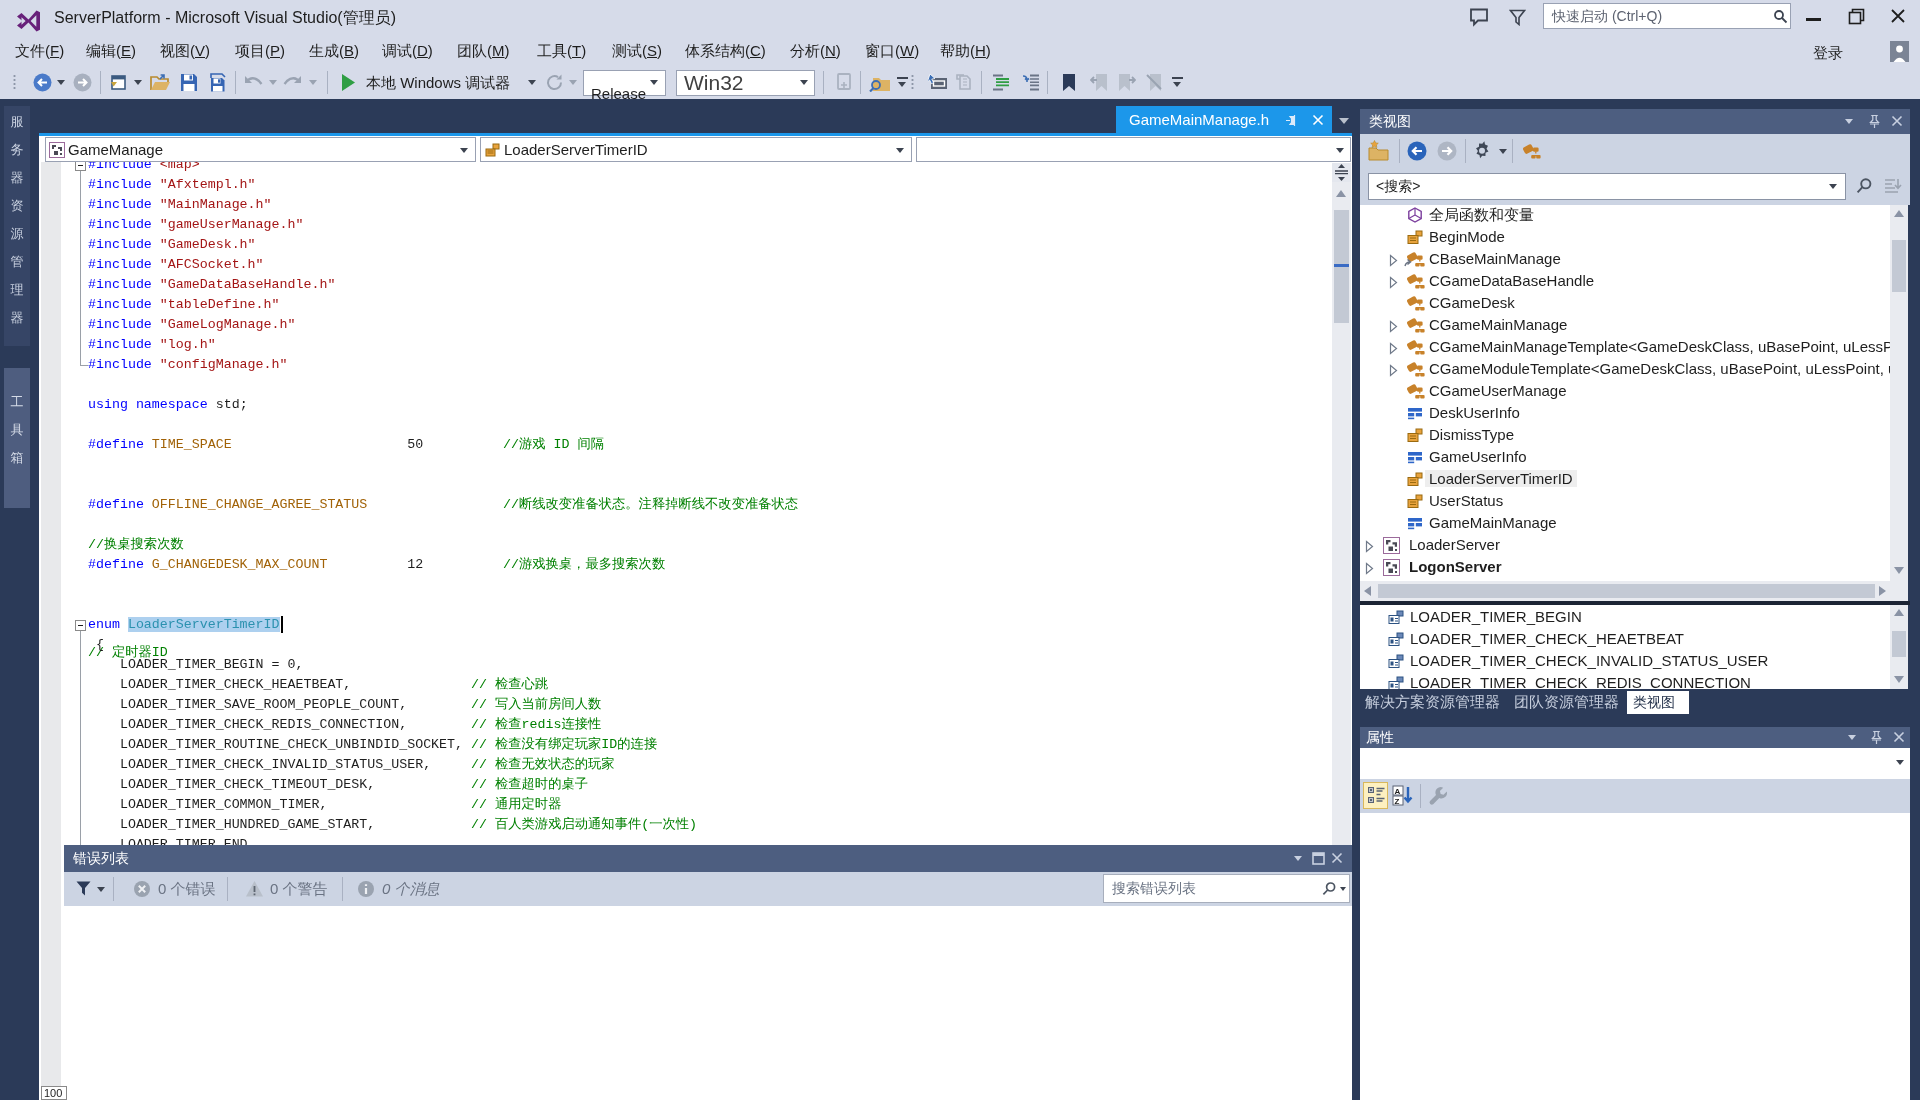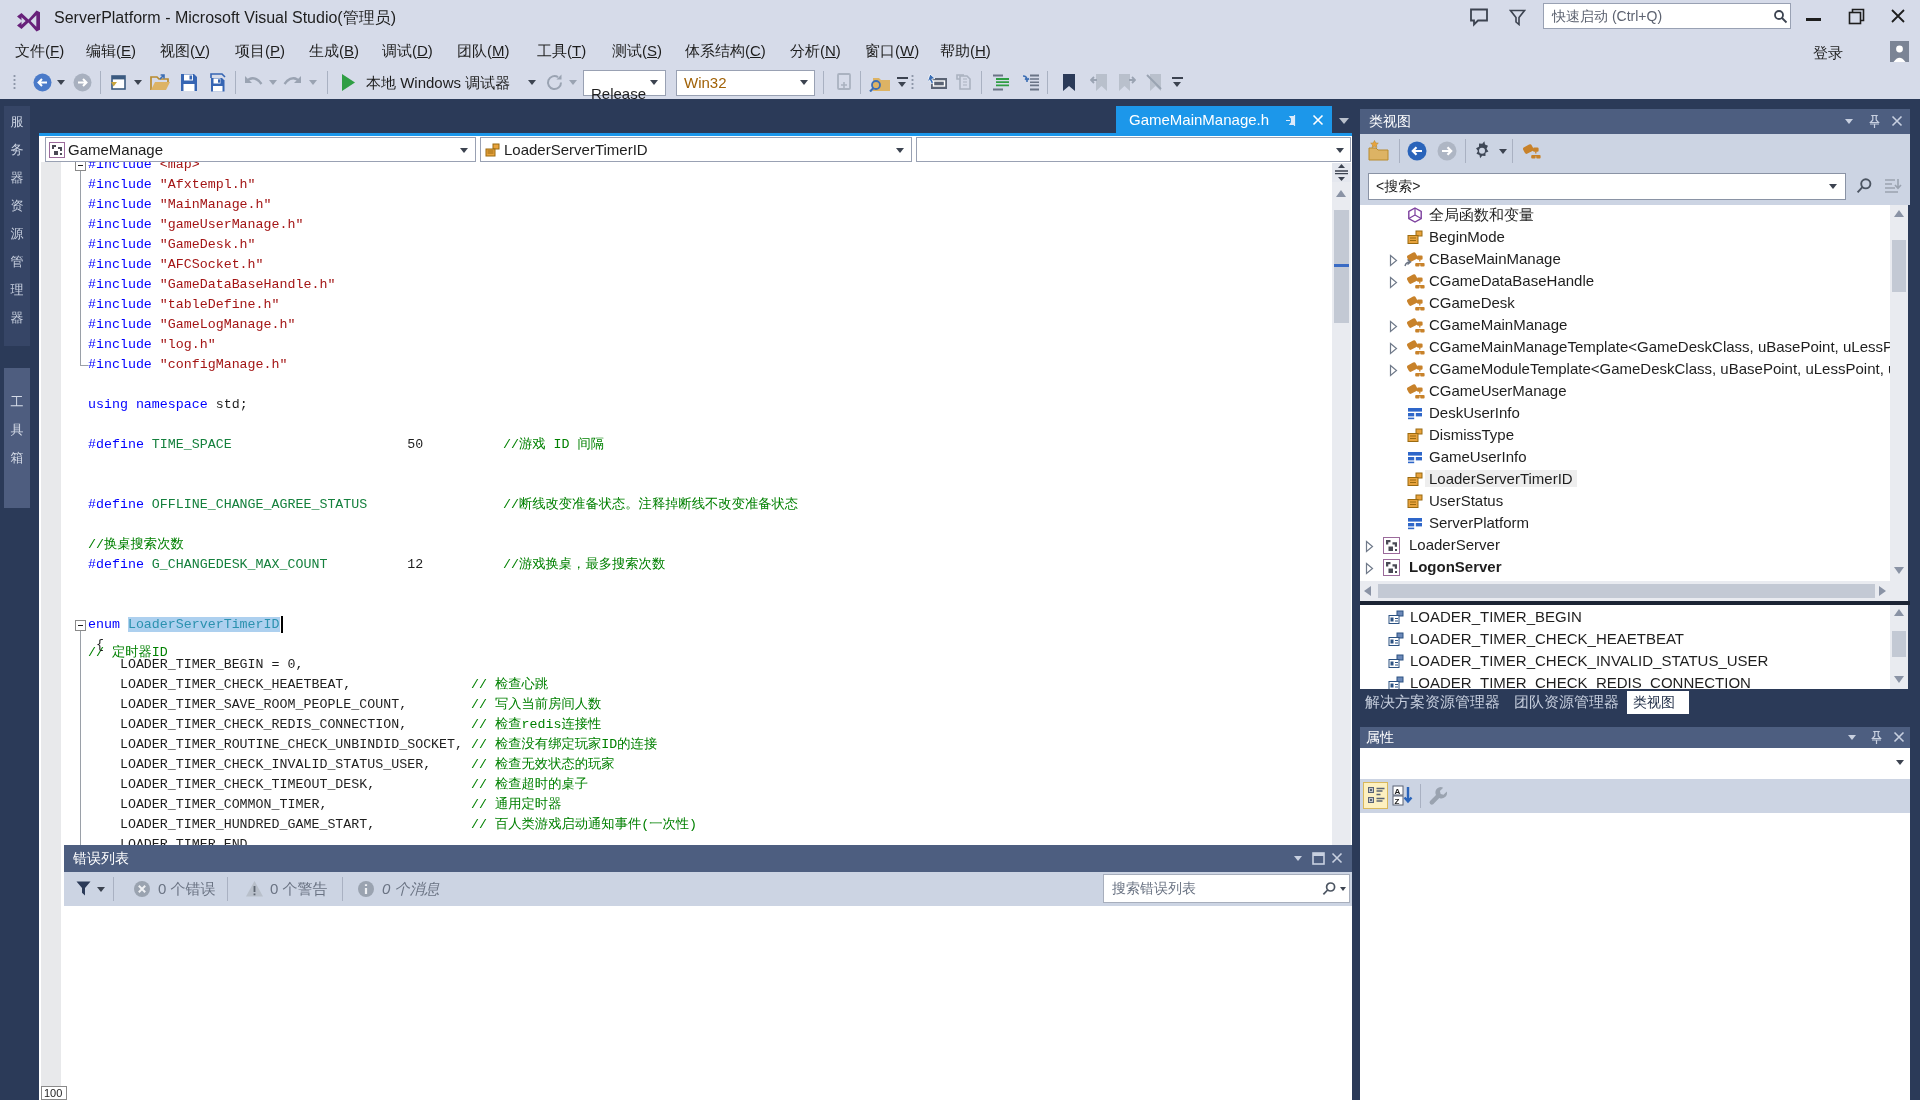--- a/index.html
+++ b/index.html
@@ -9,21 +9,21 @@
 #titlebar{left:0;top:0;width:1920px;height:35px;background:#d6dbe9;}
 #menubar{left:0;top:35px;width:1920px;height:31px;background:#d6dbe9;}
 #toolbar{left:0;top:66px;width:1920px;height:33px;background:#d6dbe9;}
 .mi{position:absolute;top:0;height:31px;line-height:31px;font-size:15px;color:#1e1e1e;white-space:nowrap;}
 .hdr{background:#4d5e80;color:#fff;font-size:14px;}
 .twtb{background:#ccd4e3;}
 .combo{position:absolute;background:#fff;border:1px solid #99a1b3;box-sizing:border-box;}
 .darr{position:absolute;width:0;height:0;border-left:4px solid transparent;border-right:4px solid transparent;border-top:5px solid #3c4350;}
 .sep{position:absolute;width:1px;background:#a9b1c2;}
 .code{font-family:"Liberation Mono",monospace;font-size:13.3px;white-space:pre;line-height:20px;}
-.kw{color:#0000ff}.str{color:#a31515}.com{color:#008000}.mac{color:#15803d}.pl{color:#1e1e1e}
+.kw{color:#0000ff}.str{color:#a31515}.com{color:#008000}.mac{color:#a16207}.pl{color:#1e1e1e}
 .trow{position:absolute;height:22px;line-height:22px;font-size:15px;color:#1e1e1e;white-space:nowrap;}
 svg{display:block}
 .sb-track{background:#e9ebf0;}
 .sb-thumb{background:#c3c9d4;}
 </style></head>
 <body>
 <div id="stage">
 
 <div class="abs" id="titlebar">
   <svg class="abs" style="left:16px;top:9px" width="25" height="24" viewBox="0 0 25 24">
@@ -133,21 +133,21 @@
   <div class="darr" style="left:528px;top:14px;"></div>
   <svg class="abs" style="left:546px;top:8px" width="18" height="17" viewBox="0 0 18 17">
         <path d="M15 8.5 a6.5 6.5 0 1 1 -3 -5.4" fill="none" stroke="#9aa3b2" stroke-width="2"></path>
         <path d="M15.5 0.5 v5 h-5 Z" fill="#9aa3b2"></path>
       </svg>
   <div class="darr" style="left:569px;top:14px;border-top-color:#9aa3b2;"></div>
   <div class="combo" style="left:583px;top:70px;width:83px;height:26px;top:4px;"></div>
   <div class="abs" style="left:591px;top:15px;height:26px;line-height:25px;font-size:15px;color:#1e1e1e;">Release</div>
   <div class="darr" style="left:650px;top:14px;"></div>
   <div class="combo" style="left:676px;top:4px;width:139px;height:26px;"></div>
-  <div class="abs" style="left:684px;top:4px;height:26px;line-height:25px;font-size:15px;color:#a16207;">Win32</div>
+  <div class="abs" style="left:684px;top:4px;height:26px;line-height:25px;font-size:21px;color:#404040;">Win32</div>
   <div class="darr" style="left:800px;top:14px;"></div>
   <div class="sep" style="left:823px;top:5px;height:23px;"></div>
   <svg class="abs" style="left:836px;top:7px" width="16" height="19" viewBox="0 0 16 19">
         <rect x="2" y="1" width="12" height="15" rx="1" fill="none" stroke="#aab2c0" stroke-width="1.8"></rect>
         <path d="M5 12 h6 M8 9 v6" stroke="#aab2c0" stroke-width="1.6"></path>
       </svg>
   <div class="sep" style="left:860px;top:5px;height:23px;"></div>
   <svg class="abs" style="left:869px;top:7px" width="21" height="19" viewBox="0 0 21 19">
         <path d="M4 18 V5 h6 l2 2 h9 v11 Z" fill="#ddb364"></path>
         <circle cx="7" cy="12" r="4" fill="none" stroke="#3c6eb4" stroke-width="1.8"></circle>
@@ -522,21 +522,21 @@
           <rect x="1" y="5.5" width="10" height="8" fill="#e8a33d" stroke="#9a6a10"></rect>
           <path d="M3 8 h6 M3 10.5 h6" stroke="#9a6a10" stroke-width="1"></path>
         </svg>
 <div class="trow" style="left:69px;top:285px;"><span style="">UserStatus</span></div>
 <svg class="abs" style="left:47px;top:311px" width="16" height="15" viewBox="0 0 16 15">
           <rect x="1" y="2" width="14" height="3.6" fill="#2e66c9"></rect>
           <rect x="1" y="7" width="6.2" height="3.4" fill="#2e66c9"></rect>
           <rect x="8.8" y="7" width="6.2" height="3.4" fill="#2e66c9"></rect>
           <rect x="1" y="11.6" width="6.2" height="1.6" fill="#2e66c9"></rect>
         </svg>
-<div class="trow" style="left:69px;top:307px;"><span style="">ServerPlatform</span></div>
+<div class="trow" style="left:69px;top:307px;"><span style="">GameMainManage</span></div>
 <svg class="abs" style="left:5px;top:335px" width="9" height="13" viewBox="0 0 9 13">
           <path d="M1.5 1.5 L7.5 6.5 L1.5 11.5 Z" fill="#fff" stroke="#707a8a" stroke-width="1.2"></path>
         </svg>
 <svg class="abs" style="left:23px;top:332px" width="17" height="17" viewBox="0 0 17 17">
           <rect x="0.5" y="0.5" width="16" height="16" fill="#fff" stroke="#9b6a9b"></rect>
           <path d="M3 3 h4.5 v2.2 h-2.2 v2.2 h-2.3 Z M9.5 5.2 h4.5 v4.5 h-2.2 v-2.2 h-2.3 Z M5.5 9.5 h4.5 v4.5 h-4.5 Z M12 12 h2 v2 h-2 Z" fill="#4a4a55"></path>
         </svg>
 <div class="trow" style="left:49px;top:329px;"><span style="">LoaderServer</span></div>
 <svg class="abs" style="left:5px;top:357px" width="9" height="13" viewBox="0 0 9 13">
           <path d="M1.5 1.5 L7.5 6.5 L1.5 11.5 Z" fill="#fff" stroke="#707a8a" stroke-width="1.2"></path>

